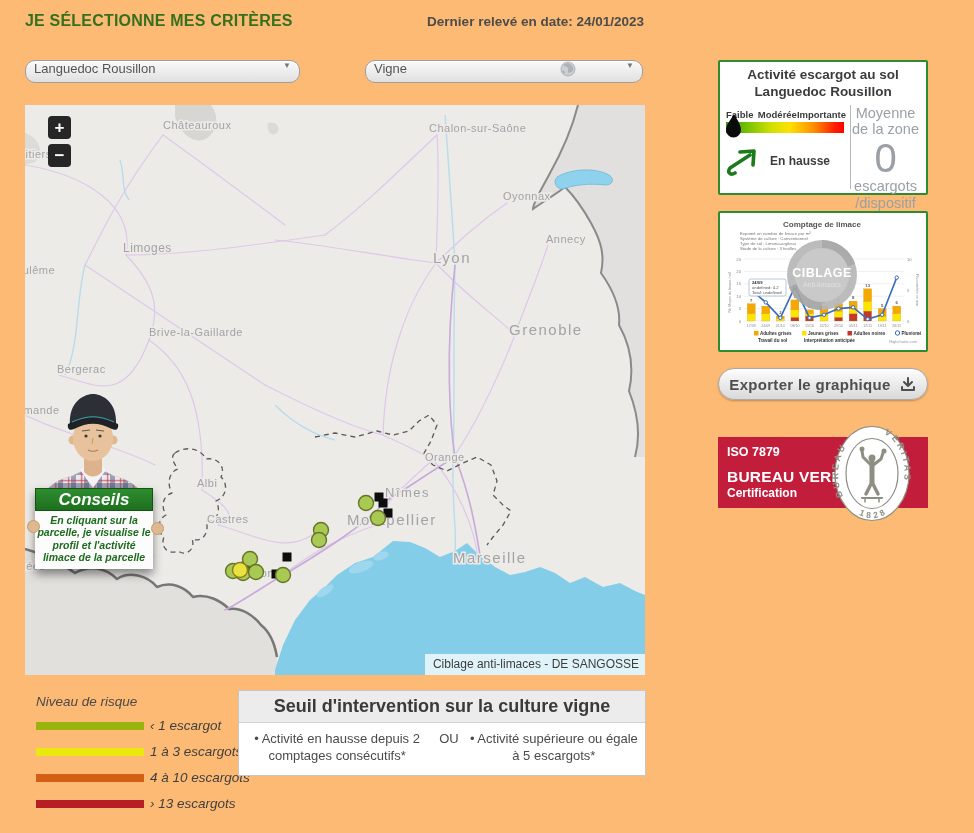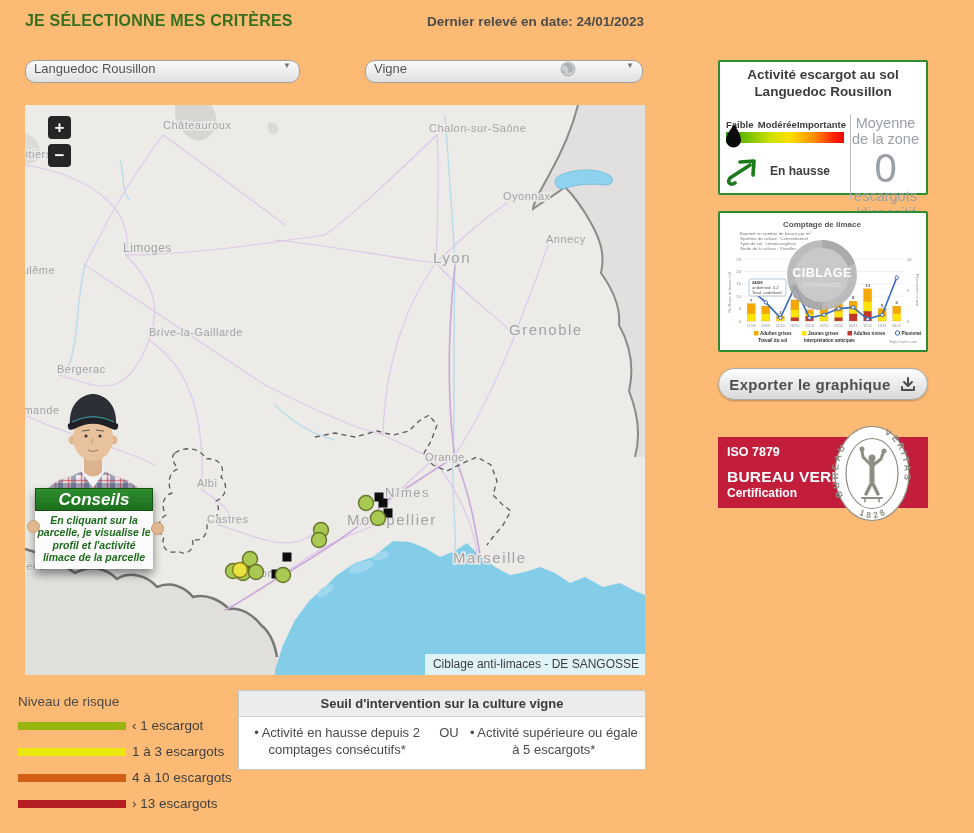--- a/index.html
+++ b/index.html
@@ -40,21 +40,21 @@
     color:#fff; font-size:17px; font-weight:bold; font-style:italic; text-align:center; line-height:21px; }
   .sign-text { background:#fcfcfc; color:#1d6b1d; font-size:10.5px; font-weight:bold; font-style:italic;
     text-align:center; line-height:1.18; padding:3px 2px 5px; }
   .hand { position:absolute; width:13px; height:13px; border-radius:50%; background:#e0b890; border:1px solid #c79a72; z-index:6; }
   .hand-l { left:-1px; top:132px; } .hand-r { left:123px; top:134px; }
 
   
   .panel { position:absolute; left:718px; width:210px; border:2px solid #2e8b2e; border-radius:2px; background:#fff; }
   .activity { top:60px; height:135px; padding:5px 6px 4px; }
   .p-title { font-size:13.5px; font-weight:bold; color:#3c3c3c; text-align:center; line-height:1.25; }
-  .p-body { display:flex; margin-top:12px; height:88px; }
+  .p-body { display:flex; margin-top:2px; height:88px; }
   .p-left { width:124px; position:relative; }
   .scale-labels { position:absolute; left:0; top:6px; width:120px; display:flex; font-size:9.5px; font-weight:bold; color:#3c3c3c; }
   .scale-labels span:nth-child(1){ width:38px; } .scale-labels span:nth-child(2){ width:44px; }
   .gradbar { position:absolute; left:0; top:19px; width:118px; height:11px;
     background:linear-gradient(90deg,#2f9e00 0%,#7fc400 20%,#cfe000 38%,#ffe000 54%,#ff9000 74%,#ff2000 92%,#f00 100%); }
   .gradpin { position:absolute; left:-4px; top:-11px; }
   .trend { position:absolute; left:0; top:40px; display:flex; align-items:center; }
   .trend-label { font-size:12px; font-weight:bold; color:#3c3c3c; margin-left:10px; }
   .p-div { width:1px; background:#b9b9b9; margin:2px 0; }
   .p-right { flex:1; text-align:center; color:#9aa0a6; font-size:14.5px; line-height:1.15; padding-top:2px; }
@@ -68,28 +68,28 @@
     box-shadow:0 1px 2px rgba(0,0,0,.25); letter-spacing:.3px; }
 
   .bv { position:absolute; left:718px; top:424px; width:210px; height:99px; }
   .bv-band { position:absolute; left:0; top:13px; width:210px; height:71px; background:#c21e3c; color:#fff; padding:8px 0 0 9px; }
   .bv-iso { font-size:12.5px; font-weight:bold; }
   .bv-name { font-size:15.5px; font-weight:bold; margin-top:9px; letter-spacing:.2px; }
   .bv-sub { font-size:12px; font-weight:bold; margin-top:0px; }
   .bv-seal { position:absolute; left:114px; top:0; }
 
   
-  .risk { position:absolute; left:18px; top:694px; }
+  .risk { position:absolute; left:36px; top:694px;font-style:italic; }
   .risk-title { font-size:13.5px; color:#4a4a4a; margin-bottom:9px; }
   .risk-row { display:flex; align-items:center; margin-bottom:11px; }
   .risk-bar { width:108px; height:8px; margin-right:6px; }
   .risk-lbl { font-size:13.5px; color:#3f3f3f; }
 
   .threshold { position:absolute; left:238px; top:690px; width:408px; border:1px solid #c6c6c6; background:#fff; }
-  .th-head { background:#ececec; border-bottom:1px solid #d2d2d2; font-size:13px; font-weight:bold; color:#3a3a3a;
+  .th-head { background:#ececec; border-bottom:1px solid #d2d2d2; font-size:18px; font-weight:bold; color:#3a3a3a;
     text-align:center; padding:5px 0; }
   .th-body { display:flex; align-items:flex-start; justify-content:center; padding:8px 6px 10px; color:#4a4a4a; font-size:13px; }
   .th-item { text-align:center; line-height:1.3; }
   .th-item:before { content:"• "; }
   .th-item-1 { width:186px; } .th-item-2 { width:172px; }
   .th-or { padding:0 10px; margin-top:0; }
 </style>
 </head>
 <body>
 

